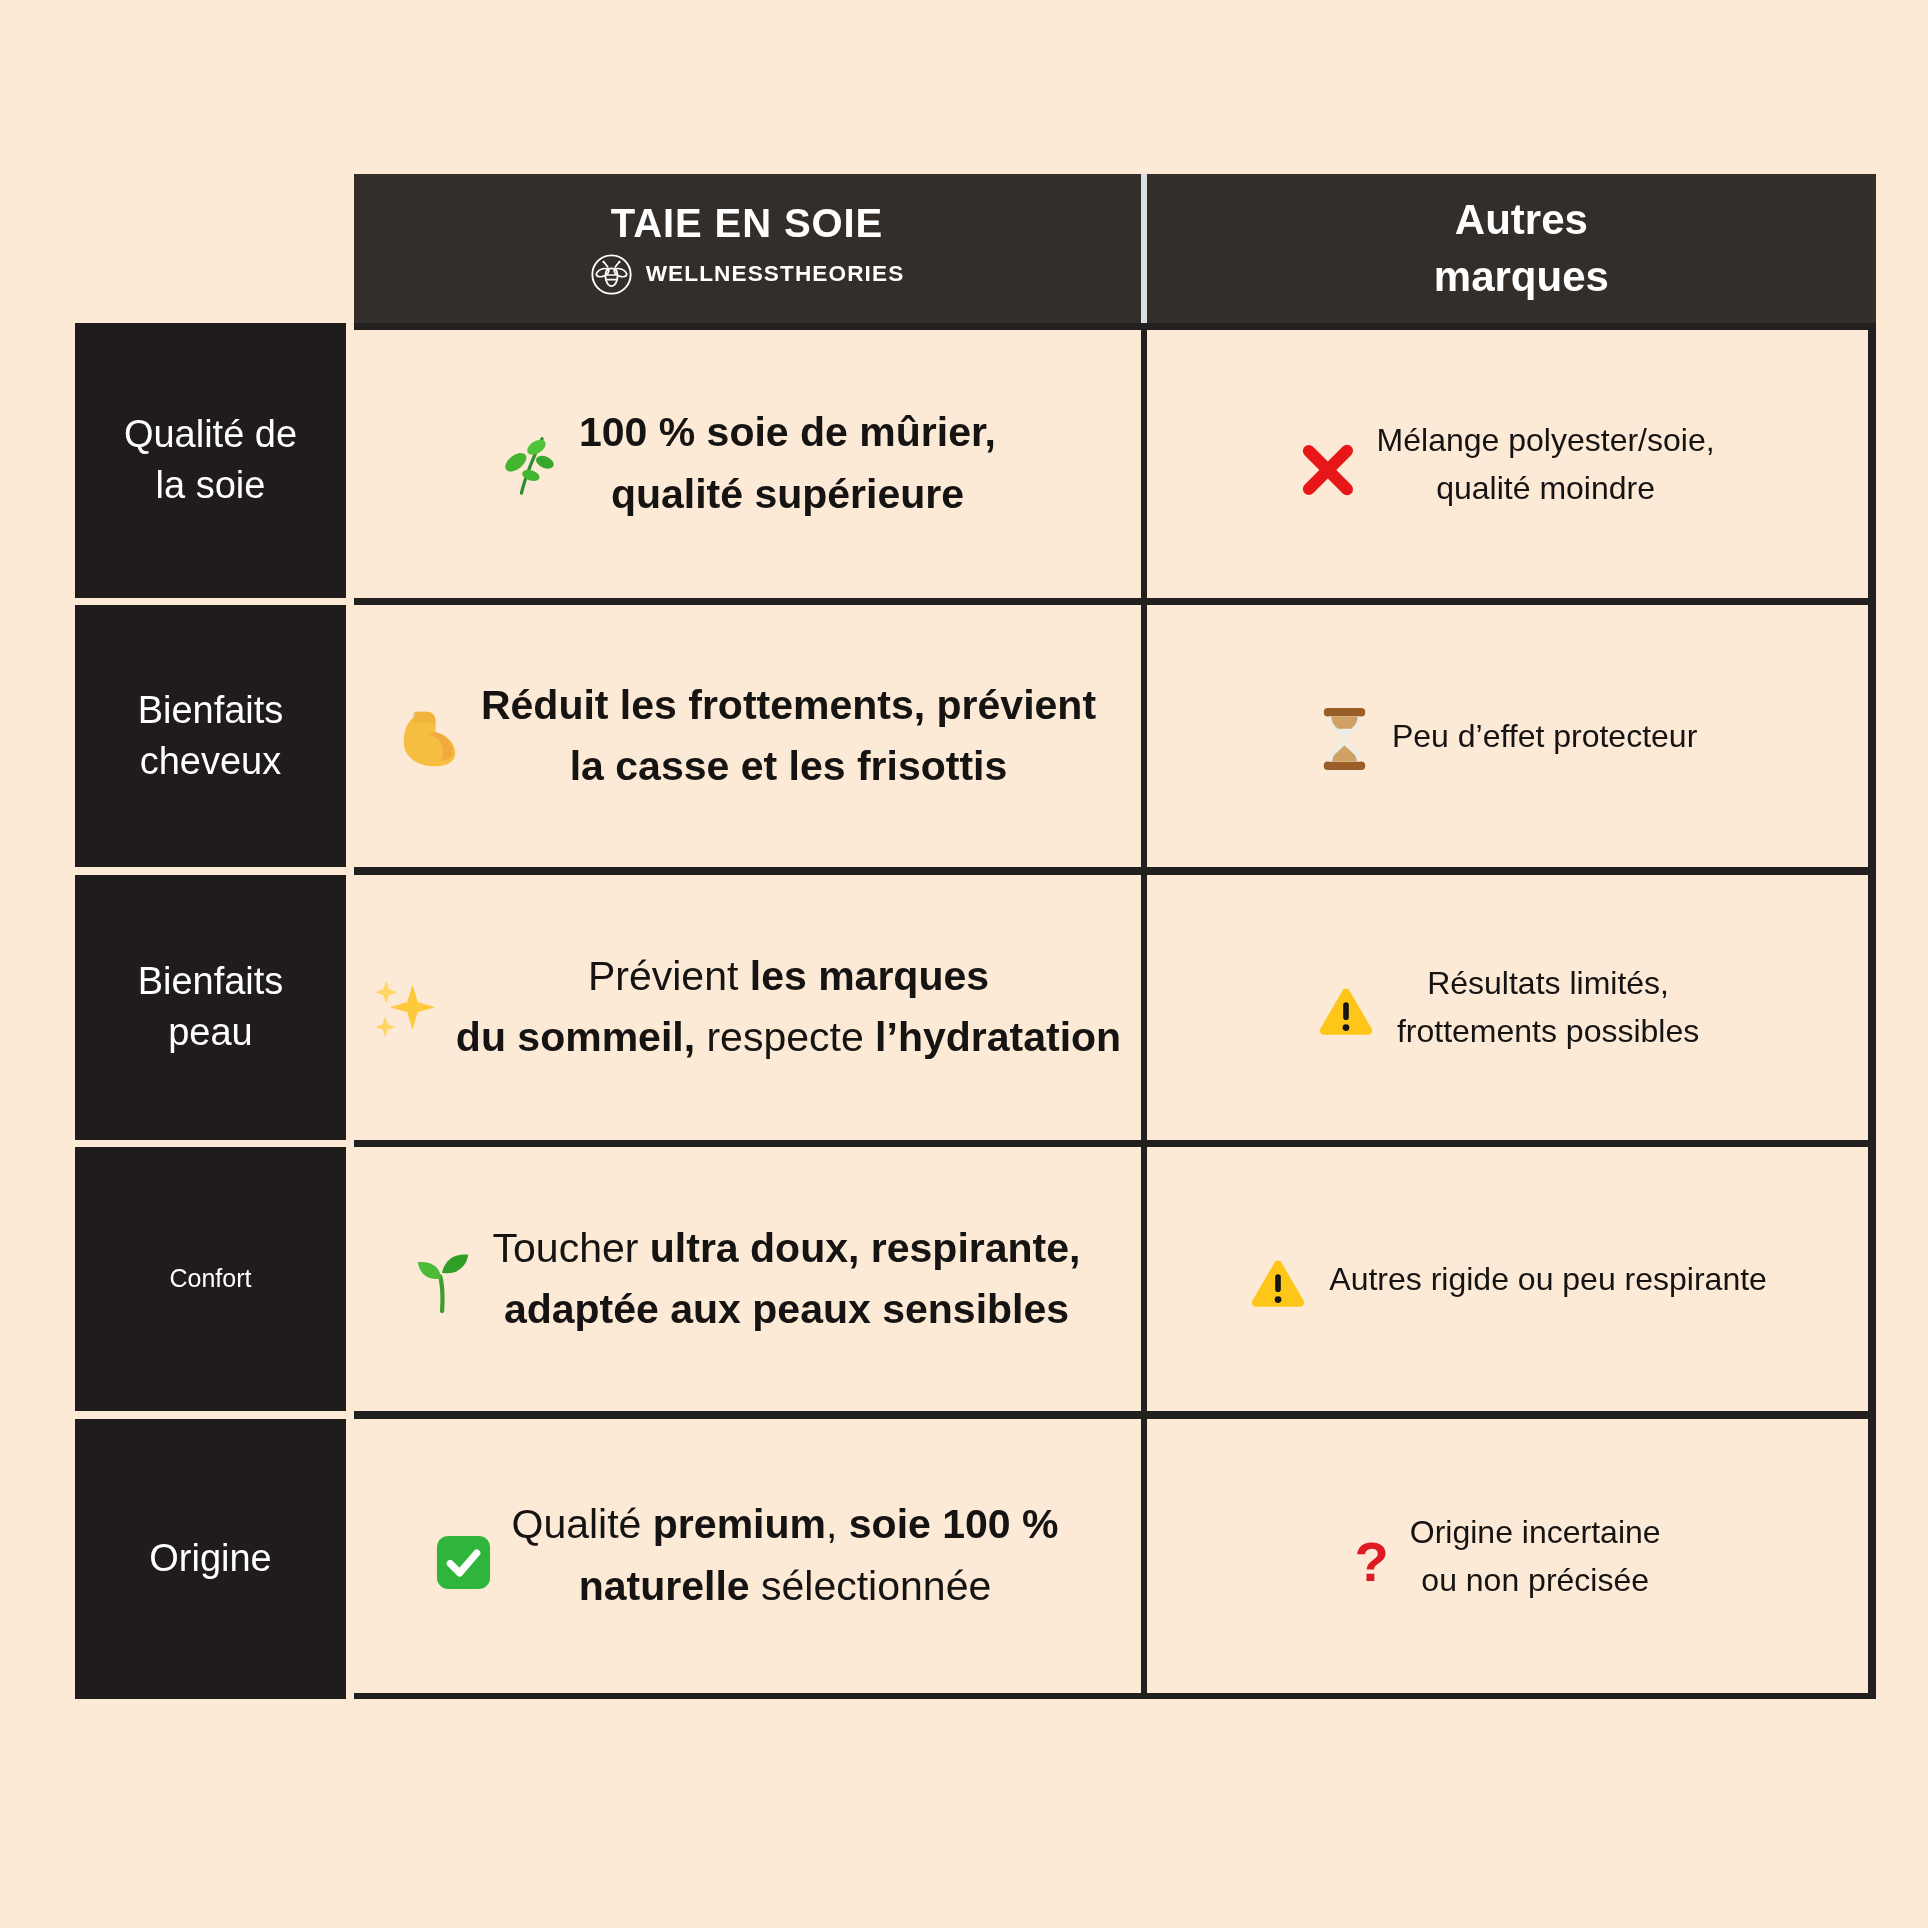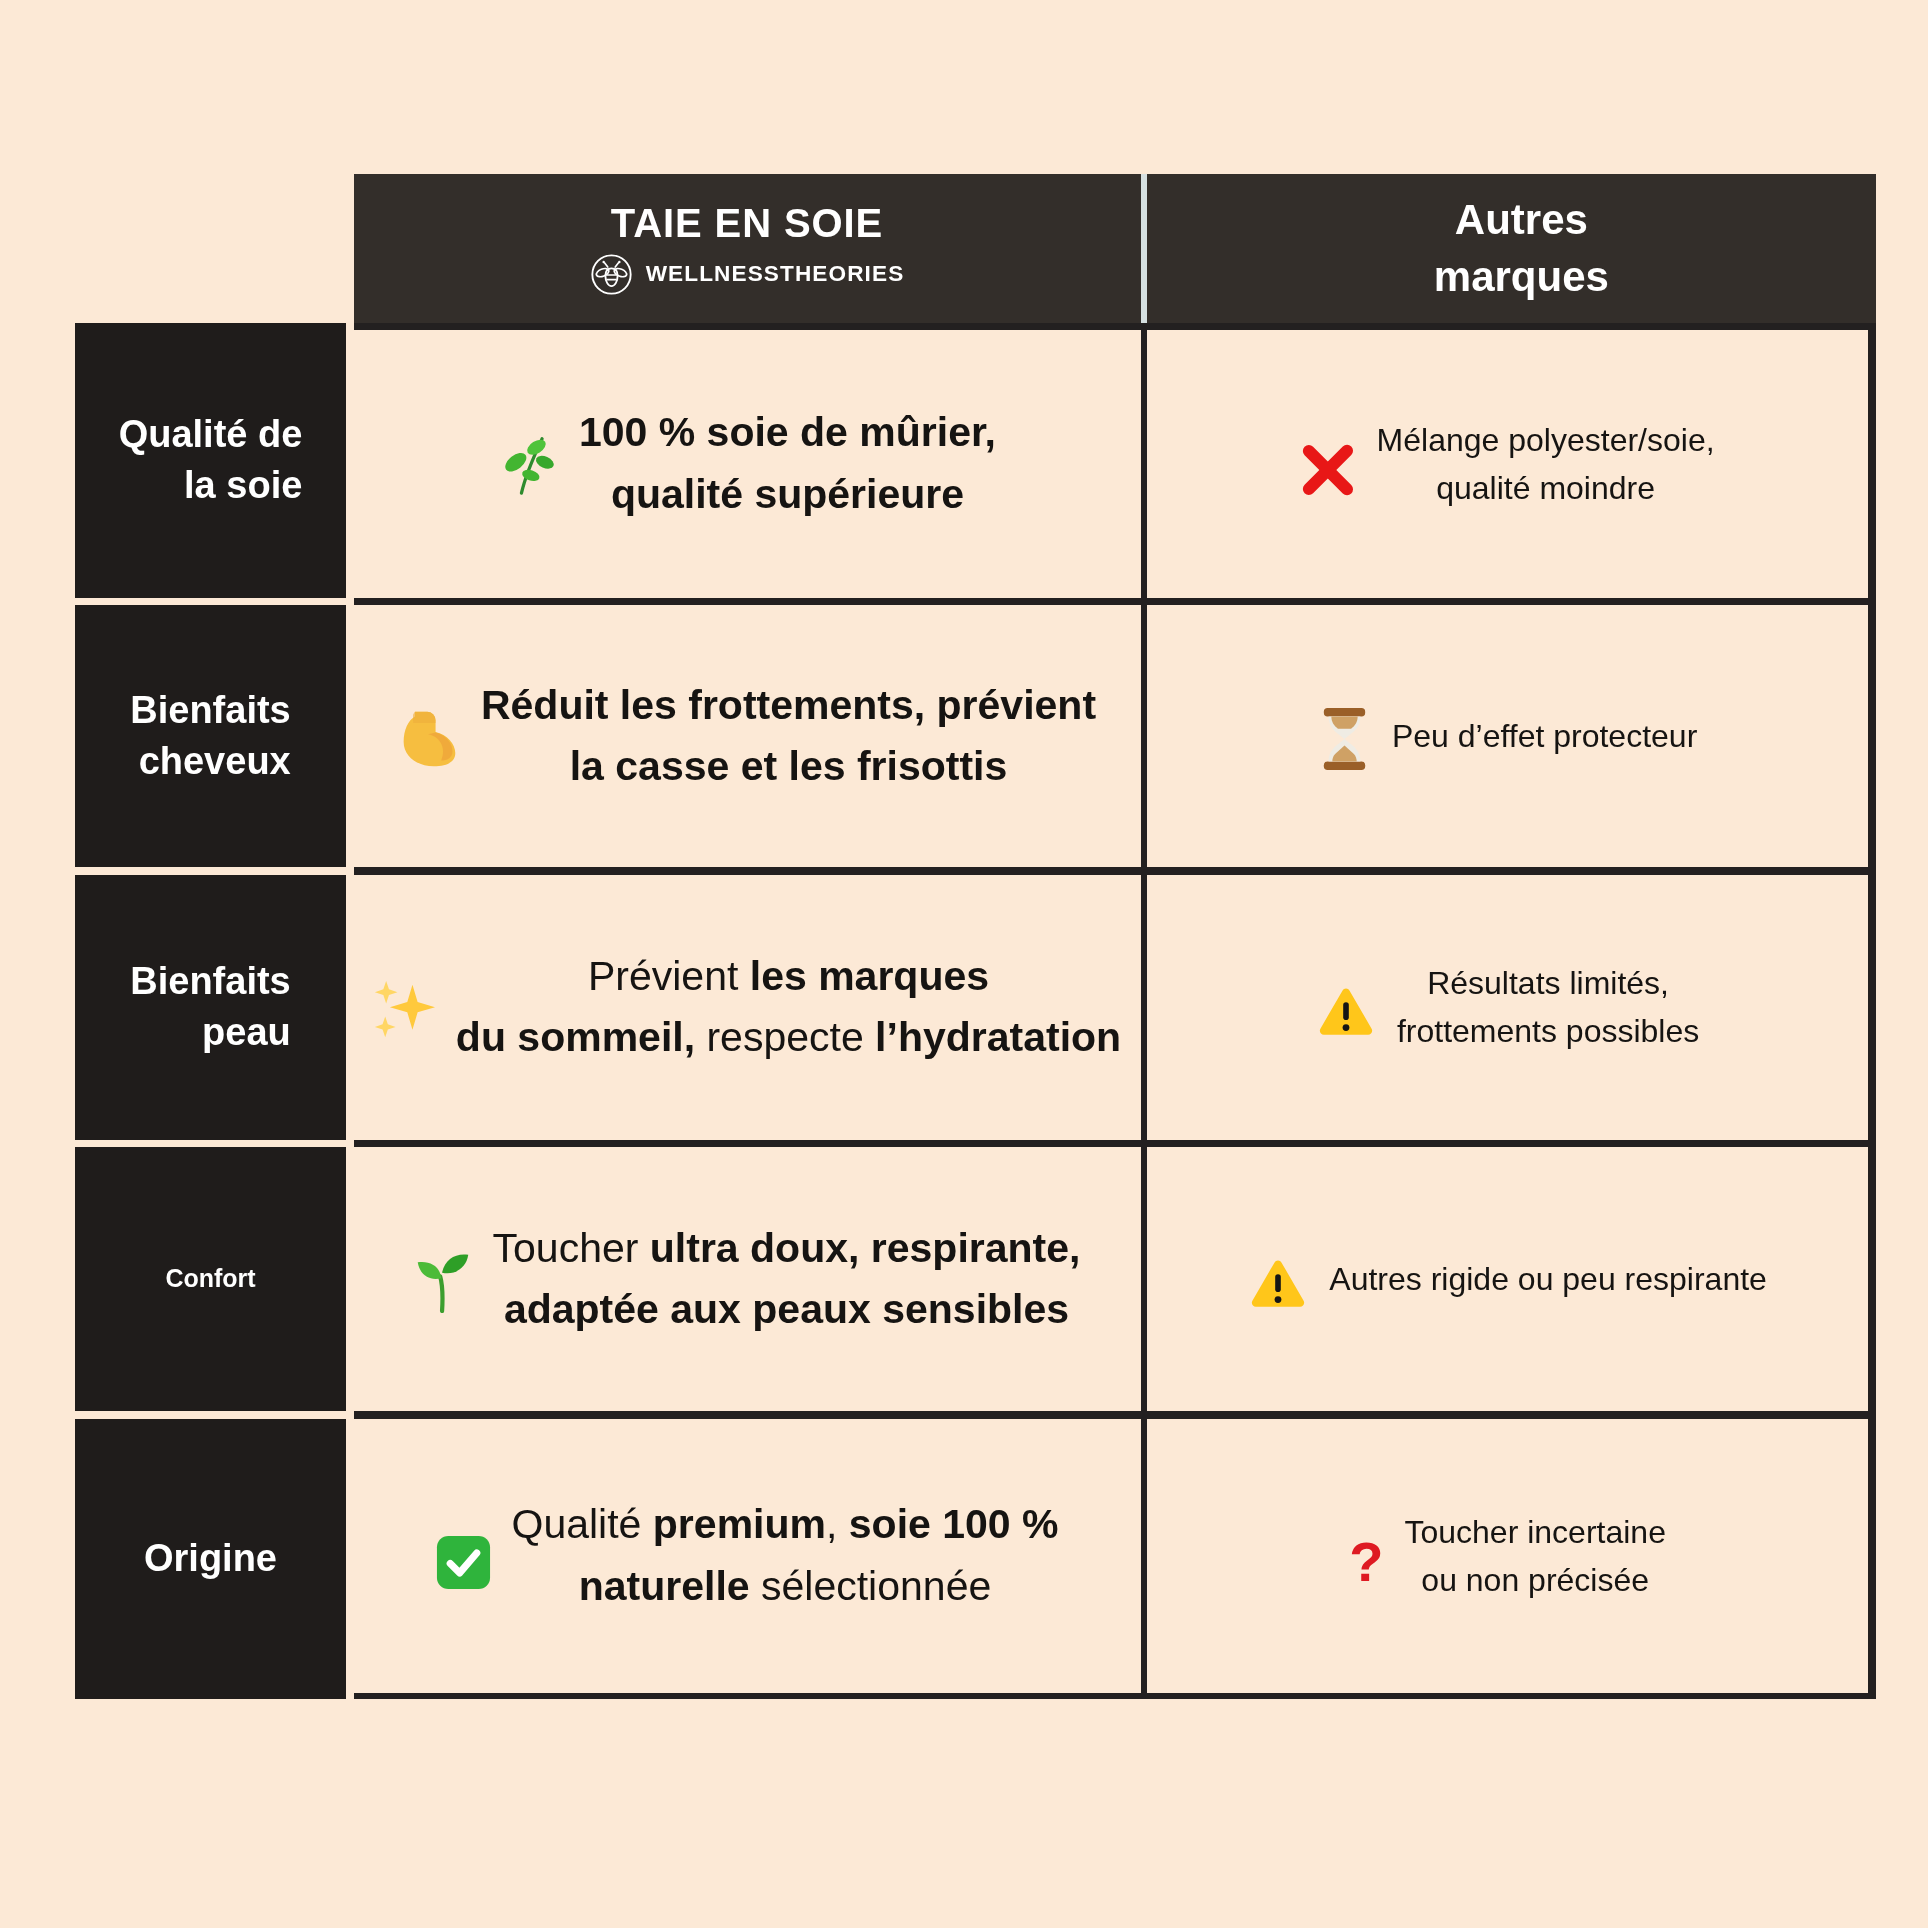--- a/index.html
+++ b/index.html
@@ -34,22 +34,22 @@
   .hdr-right{grid-column:5/7;grid-row:1;padding-left:20px;}
   .hdr-title{font-size:40px;font-weight:700;letter-spacing:0.9px;}
   .logo-row{display:flex;align-items:center;gap:13px;}
   .logo-text{display:flex;flex-direction:row;text-align:left;font-size:22.6px;font-weight:700;letter-spacing:1.1px;line-height:1.18;}
   .hdr-title2{font-size:42px;font-weight:700;line-height:1.35;white-space:pre-line;text-align:center;}
   
   .body-bg{grid-column:3/7;grid-row:2/13;background:var(--grid_line);}
   
   .lbl{
     grid-column:1/2;background:var(--label_bg);color:var(--text_light);
-    display:flex;align-items:center;justify-content:center;text-align:right;
-    font-weight:700;font-size:38px;line-height:1.35;white-space:pre-line;
+    display:flex;align-items:center;justify-content:center;text-align:center;
+    font-weight:400;font-size:38px;line-height:1.35;white-space:pre-line;
   }
   .lbl-0{grid-row:2/4;} .lbl-1{grid-row:5/6;} .lbl-2{grid-row:7/8;} .lbl-3{grid-row:9/10;} .lbl-4{grid-row:11/13;}
   .lbl-small{font-size:25px;}
   
   .cell{
     background:var(--page_bg);
     display:flex;flex-direction:row;align-items:center;justify-content:center;
     gap:21px;text-align:center;padding:0 17px;
   }
   .cl{grid-column:3/4;} .cr{grid-column:5/6;}
@@ -209,19 +209,19 @@
           <path d="M15 30 L25 40 L43 19" stroke="#FFFFFF" stroke-width="7.5" fill="none" stroke-linecap="round" stroke-linejoin="round"></path>
         </svg>
       </div>
       <div class="txt"><span>Qualité </span><b>premium</b><span>, </span><b>soie 100 %
 naturelle</b><span> sélectionnée</span></div>
     </div>
     <div class="cell cr r4">
       <div class="icon">
           <div class="q-icon">?</div>
         </div>
-      <div class="txt"><span>Toucher incertaine
+      <div class="txt"><span>Origine incertaine
 ou non précisée</span></div>
     </div>
 
   </div>
 </div>
 
 
 </body></html>

